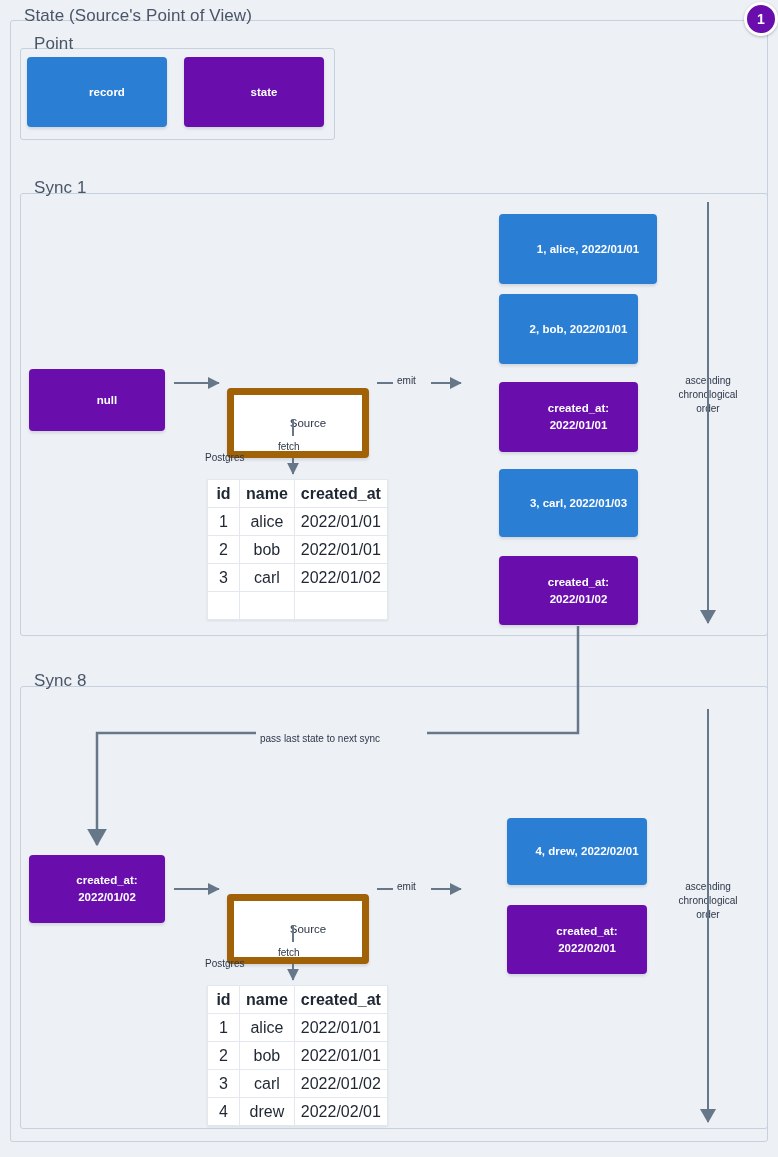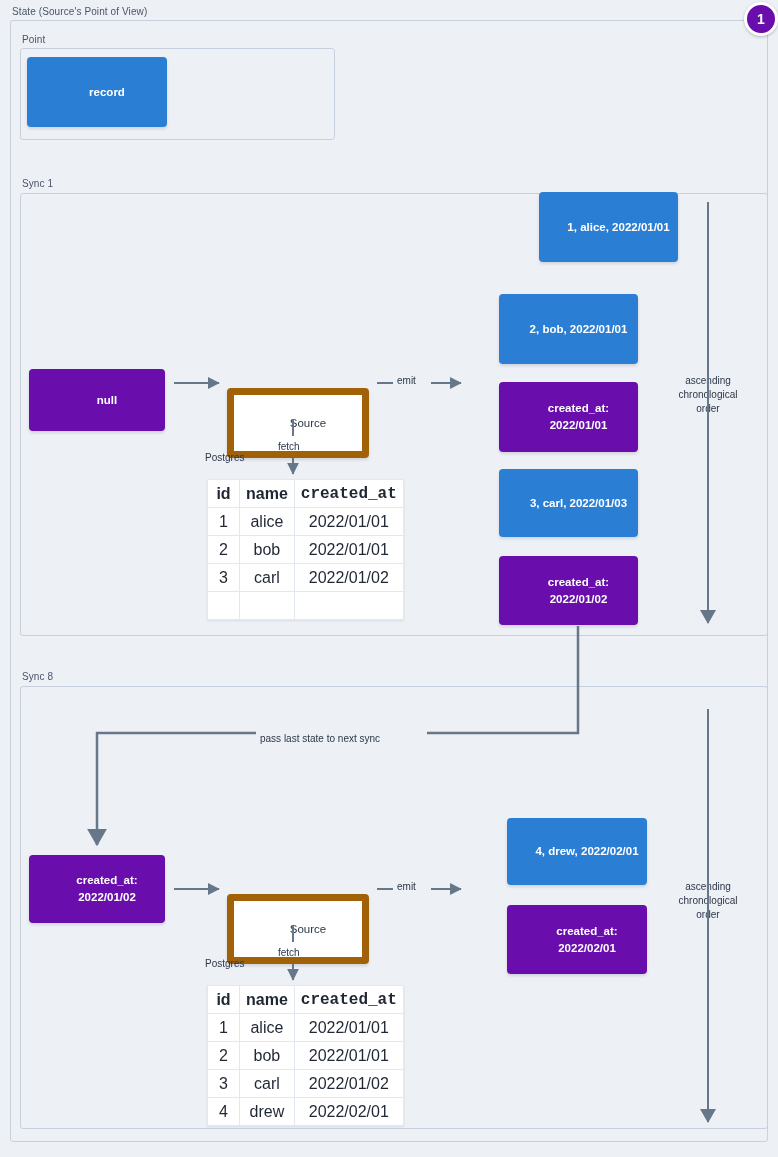--- a/index.html
+++ b/index.html
@@ -22,24 +22,25 @@
   
   .frame {
     position: absolute;
     border: 1px solid #c7d1de;
     border-radius: 3px;
     background: transparent;
     box-sizing: border-box;
   }
   .frame-label {
     position: absolute;
-    font-size: 10px;
+    font-size: 17px;
     color: #4a5568;
     letter-spacing: 0.1px;
     white-space: nowrap;
+    margin-left: 12px;
   }
 
   
   .node {
     position: absolute;
     box-sizing: border-box;
     border-radius: 4px;
     display: flex;
     align-items: center;
     justify-content: center;
@@ -83,21 +84,21 @@
     text-align: center;
     height: 28px;
     padding: 0 6px;
     box-sizing: border-box;
     white-space: nowrap;
   }
   .pg-table th { font-weight: bold; }
   .pg-table td { font-weight: normal; }
   .col-id { width: 32px; }
   .col-name { width: 51px; }
-  .col-created { width: 88px; font-family: Liberation Mono, monospace; }
+  .col-created { width: 88px; }
 
   
   .txt {
     position: absolute;
     font-size: 10px;
     color: #2d3748;
     white-space: nowrap;
   }
   .txt.center-block {
     white-space: normal;
@@ -139,20 +140,23 @@
 
   <div class="frame" style="left:10px; top:20px; width:758px; height:1122px;"></div>
   <div class="frame-label" style="left:12px; top:6px;">State (Source's Point of View)</div>
 
   <div class="frame" style="left:20px; top:48px; width:315px; height:92px;"></div>
   <div class="frame-label" style="left:22px; top:34px;">Point</div>
 
   <div class="node record" style="left:27px; top:57px; width:140px; height:70px;">
     <span class="lines">record</span>
   </div>
+  <div class="node state" style="left:184px; top:57px; width:140px; height:70px;">
+    <span class="lines">state</span>
+  </div>
 
   <div class="frame" style="left:20px; top:193px; width:748px; height:443px;"></div>
   <div class="frame-label" style="left:22px; top:178px;">Sync 1</div>
 
   <div class="node state" style="left:29px; top:352px; width:136px; height:62px;margin-top:17px;">
     <span class="lines">null</span>
   </div>
 
   <div class="node plain" style="left:227px; top:348px; width:142px; height:70px;">
     <span class="lines">Source</span>
@@ -191,21 +195,21 @@
         <td>2022/01/02</td>
       </tr>
       <tr>
         <td></td>
         <td></td>
         <td></td>
       </tr>
     </tbody>
   </table>
 
-  <div class="node record" style="left:499px; top:192px; width:139px; height:70px;margin-left:40px;">
+  <div class="node record" style="left:499px; top:214px; width:158px; height:70px;">
     <span class="lines">1, alice, 2022/01/01</span>
   </div>
   <div class="node record" style="left:499px; top:294px; width:139px; height:70px;">
     <span class="lines">2, bob, 2022/01/01</span>
   </div>
   <div class="node state" style="left:499px; top:382px; width:139px; height:70px;">
     <span class="lines">
       <span>created_at:</span><br>
       <span>2022/01/01</span>
     </span>

